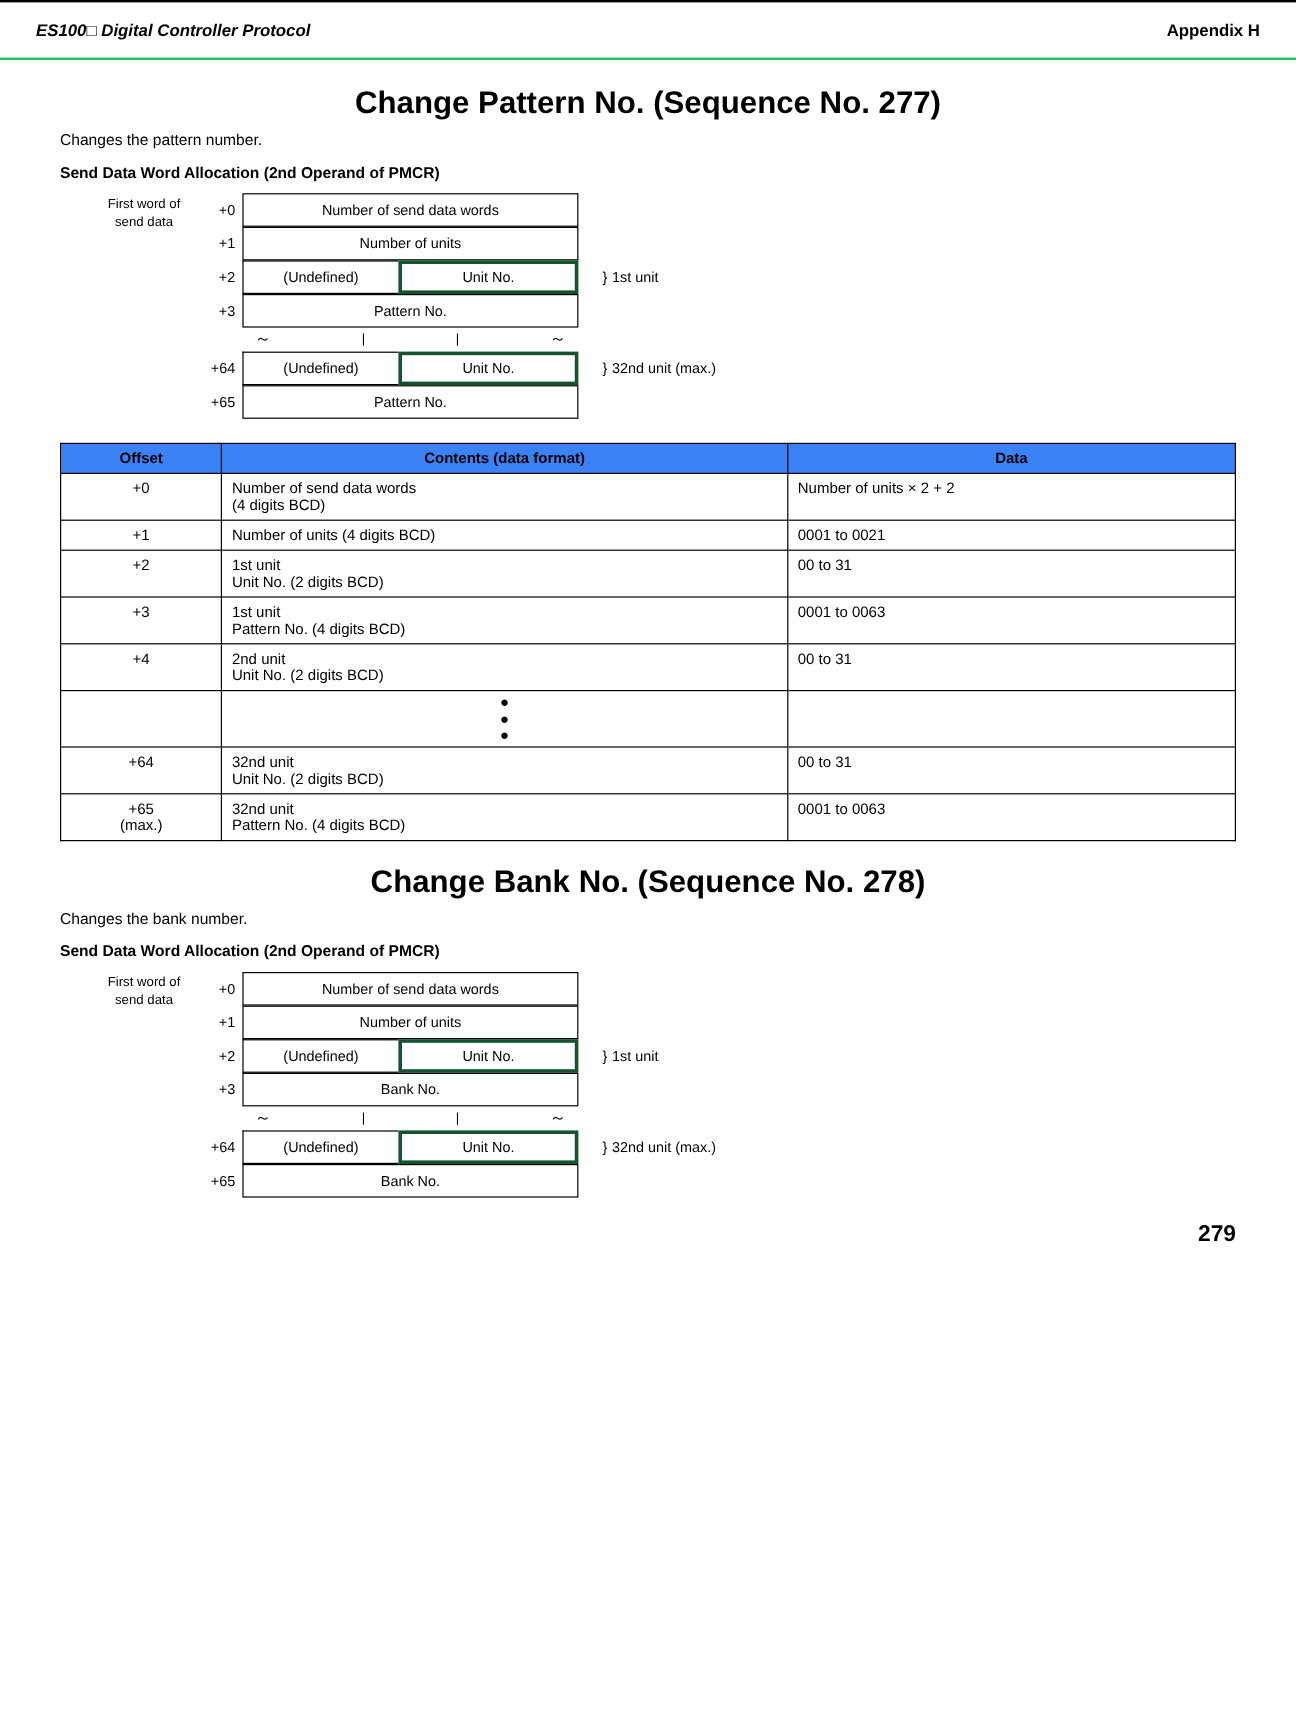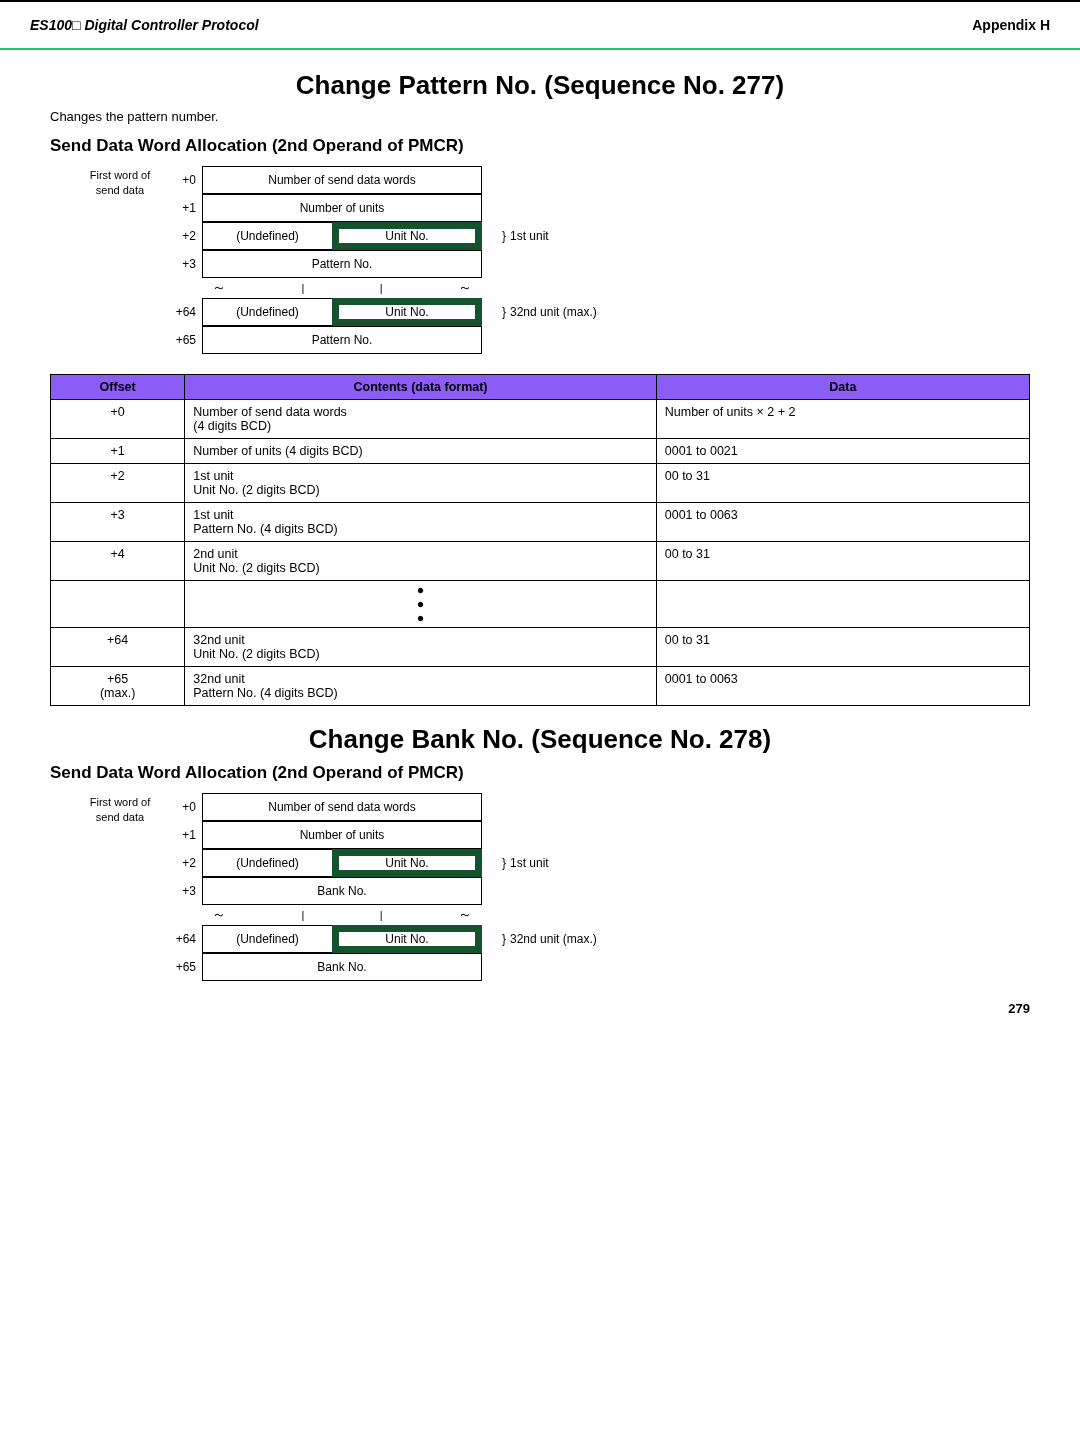--- a/index.html
+++ b/index.html
@@ -36,21 +36,21 @@
       font-size: 26px;
       font-weight: bold;
       margin-bottom: 8px;
       text-align: center;
     }
     .section-subtitle {
       font-size: 13px;
       margin-bottom: 12px;
     }
     .subsection-title {
-      font-size: 17px;
+      font-size: 13px;
       font-weight: bold;
       margin-bottom: 10px;
     }
 
     
     .diagram-area {
       display: flex;
       align-items: flex-start;
       margin-bottom: 20px;
       margin-left: 30px;
@@ -88,21 +88,21 @@
       width: 130px;
       border: 1px solid #000;
       border-right: none;
       display: flex;
       align-items: center;
       justify-content: center;
       font-size: 12px;
     }
     .diagram-cell-right {
       width: 150px;
-      border: 7px solid #14532d;
+      border: 3px solid #14532d;
       display: flex;
       align-items: center;
       justify-content: center;
       font-size: 12px;
     }
     .diagram-tilde-row {
       display: flex;
       align-items: center;
       height: 20px;
     }
@@ -127,21 +127,21 @@
     
     .data-table {
       width: 100%;
       border-collapse: collapse;
       margin-bottom: 18px;
       font-size: 12.5px;
     }
     .data-table th {
       border: 1px solid #000;
       padding: 5px 8px;
-      background: #8b5cf6;
+      background: #3b82f6;
       font-weight: bold;
       text-align: center;
     }
     .data-table td {
       border: 1px solid #000;
       padding: 5px 8px;
       vertical-align: top;
     }
     .data-table td:first-child {
       text-align: center;
@@ -157,21 +157,21 @@
       padding: 2px 0;
     }
 
     .receive-section {
       margin-bottom: 18px;
     }
 
     .page-number {
       text-align: right;
       font-weight: bold;
-      font-size: 13px;
+      font-size: 19px;
       margin-top: 20px;
     }
   </style>
 </head>
 <body>
 
 <div class="page-header">
   <span class="left">ES100□ Digital Controller Protocol</span>
   <span class="right">Appendix H</span>
 </div>
@@ -291,20 +291,21 @@
           <td>32nd unit<br>Pattern No. (4 digits BCD)</td>
           <td>0001 to 0063</td>
         </tr>
       </tbody>
     </table>
 
   </div>
 
   <div>
     <h1 class="section-title">Change Bank No. (Sequence No. 278)</h1>
+    <p class="section-subtitle">Changes the bank number.</p>
 
     <p class="subsection-title">Send Data Word Allocation (2nd Operand of PMCR)</p>
 
     <div class="diagram-area">
       <div class="diagram-label">
         <span>First word of</span><br>
         <span>send data</span>
       </div>
 
       <div>

